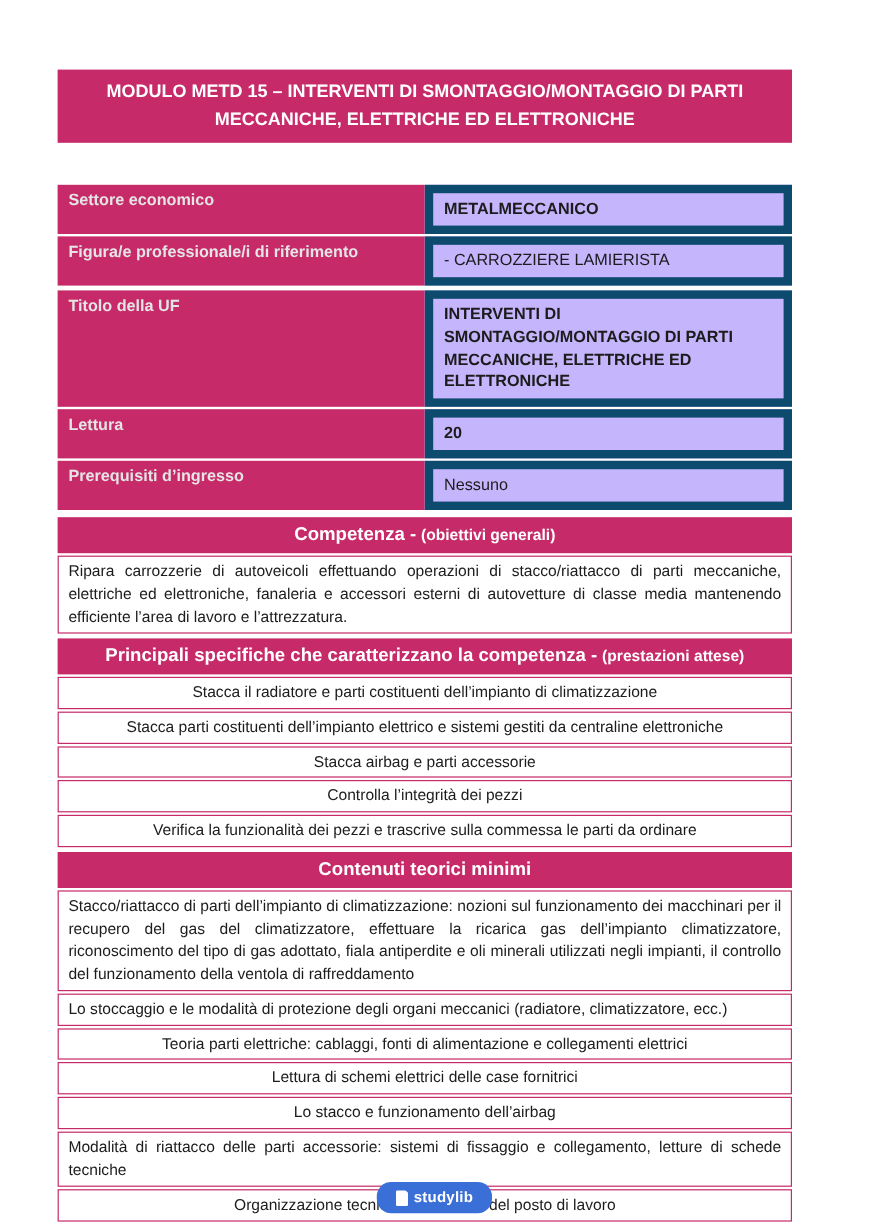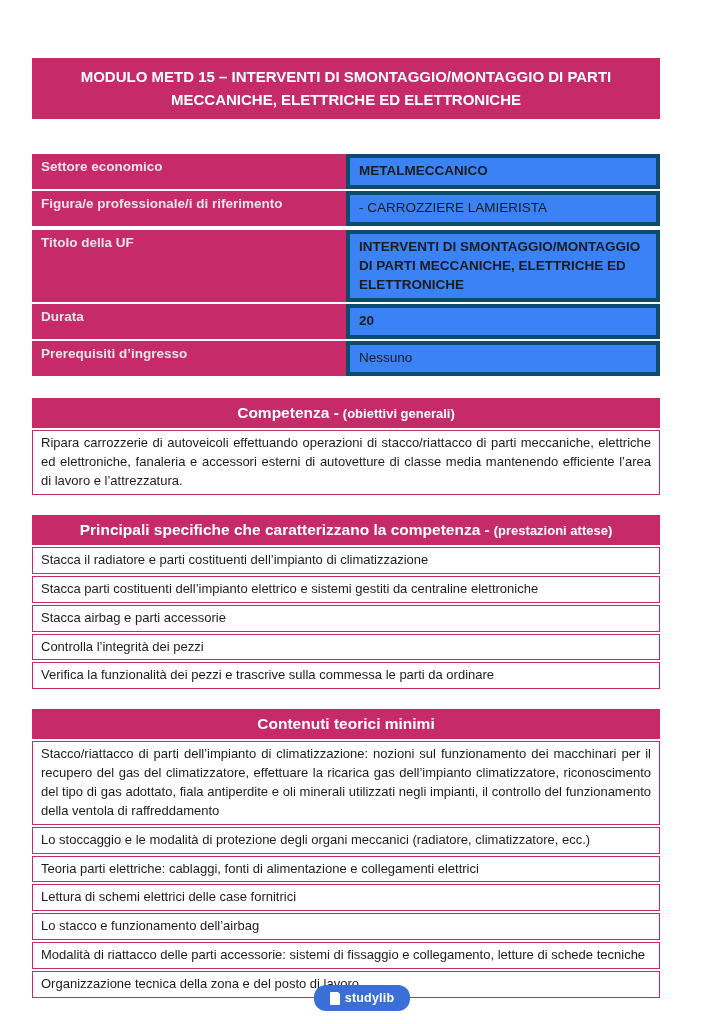--- a/index.html
+++ b/index.html
@@ -1,48 +1,48 @@
 <!DOCTYPE html>
 <html><head>
 <meta charset="utf-8">
 <style>
   * { margin:0; padding:0; box-sizing:border-box; }
   html,body { background:#ffffff; }
   body {
     width:724px; height:1024px; position:relative; overflow:hidden;
     font-family:"Liberation Sans", sans-serif; color:#1c1c1c;
   }
-  .page { position:absolute; top:0; left:0; width:724px; height:1024px; padding:58px 64px 0 32px; }
+  .page { position:absolute; top:0; left:0; width:724px; height:1024px; padding:58px 64px 0 48px; }
 
   
   .doc-title {
     background:#C72A68; color:#ffffff; font-weight:bold;
     font-size:15px; line-height:1.5; text-align:center;
     padding:8px 26px;
   }
 
   
   table.kv { width:100%; border-collapse:separate; border-spacing:0 2px; table-layout:fixed; }
   table.kv td { font-size:13.5px; line-height:1.4; padding:4px 9px; vertical-align:top; }
   td.cell-label { background:#C72A68; color:#e5e5e5; font-weight:bold; width:50%; }
-  td.cell-value { background:#3b82f6; border:4px solid #0c4a6e; color:#1c1c1c; }
+  td.cell-value { background:#c4b5fd; border:7px solid #0c4a6e; color:#1c1c1c; }
   td.cell-value.bold { font-weight:bold; }
   .tbl-info { margin-top:33px; }
   .tbl-uf   { }
 
   
-  .section { margin-top:20px;border-radius:22px; }
+  .section { margin-top:4px;border-radius:22px; }
   .section-header {
     background:#C72A68; color:#ffffff; text-align:center;
     font-weight:bold; font-size:15.5px; line-height:1.3; padding:5px 8px;
   }
   .section-header .note { font-size:13px; margin-left:4px; }
   .text-box, .row-item {
     border:1px solid #C72A68; background:#ffffff;
-    font-size:13px; line-height:1.45; padding:3px 8px; margin-top:2px;
+    font-size:13px; line-height:1.45; padding:3px 8px; margin-top:2px;text-align:center;
   }
   .text-box { text-align:justify; }
   .row-item.justify { text-align:justify; }
 
   
   .footer-logo {
     position:absolute; bottom:13px; left:50%; transform:translateX(-50%);
     width:96px; height:26px; background:#3A6FD8; border-radius:12px;
     display:flex; align-items:center; justify-content:center; gap:5px;
     cursor:pointer;
@@ -77,21 +77,21 @@
     </tbody>
   </table>
 
   <table class="kv tbl-uf">
     <tbody>
       <tr>
         <td class="cell-label">Titolo della UF</td>
         <td class="cell-value bold">INTERVENTI DI SMONTAGGIO/MONTAGGIO DI PARTI MECCANICHE, ELETTRICHE ED ELETTRONICHE</td>
       </tr>
       <tr>
-        <td class="cell-label">Durata</td>
+        <td class="cell-label">Lettura</td>
         <td class="cell-value bold">20</td>
       </tr>
       <tr>
         <td class="cell-label">Prerequisiti d’ingresso</td>
         <td class="cell-value">Nessuno</td>
       </tr>
     </tbody>
   </table>
 
   <div class="section">

